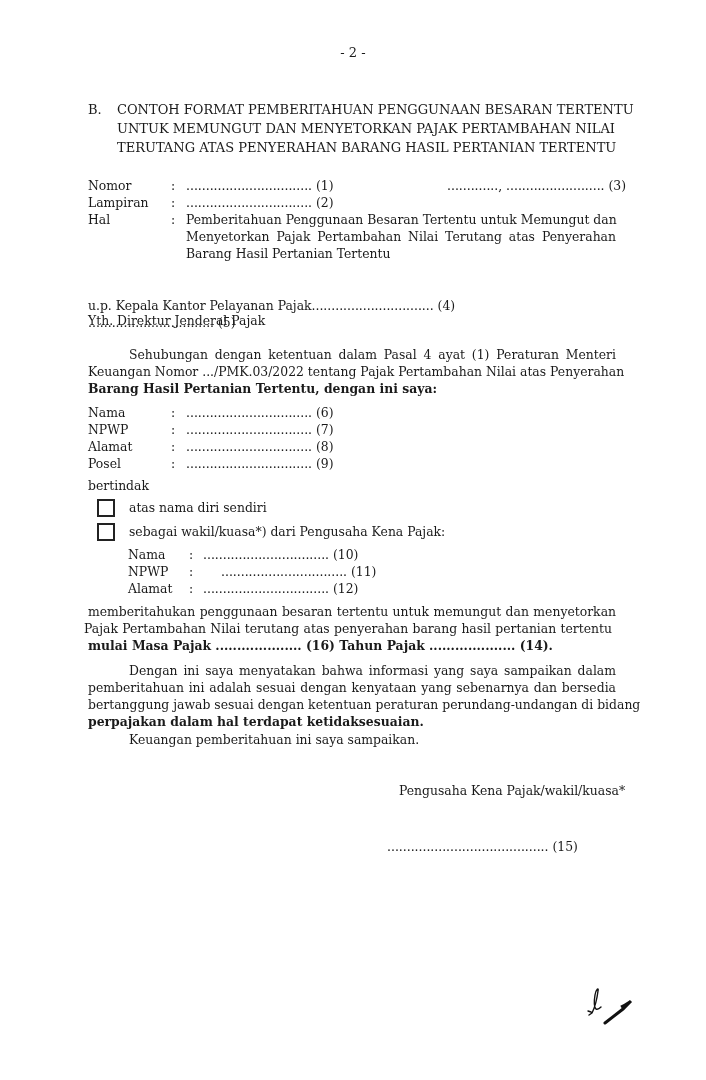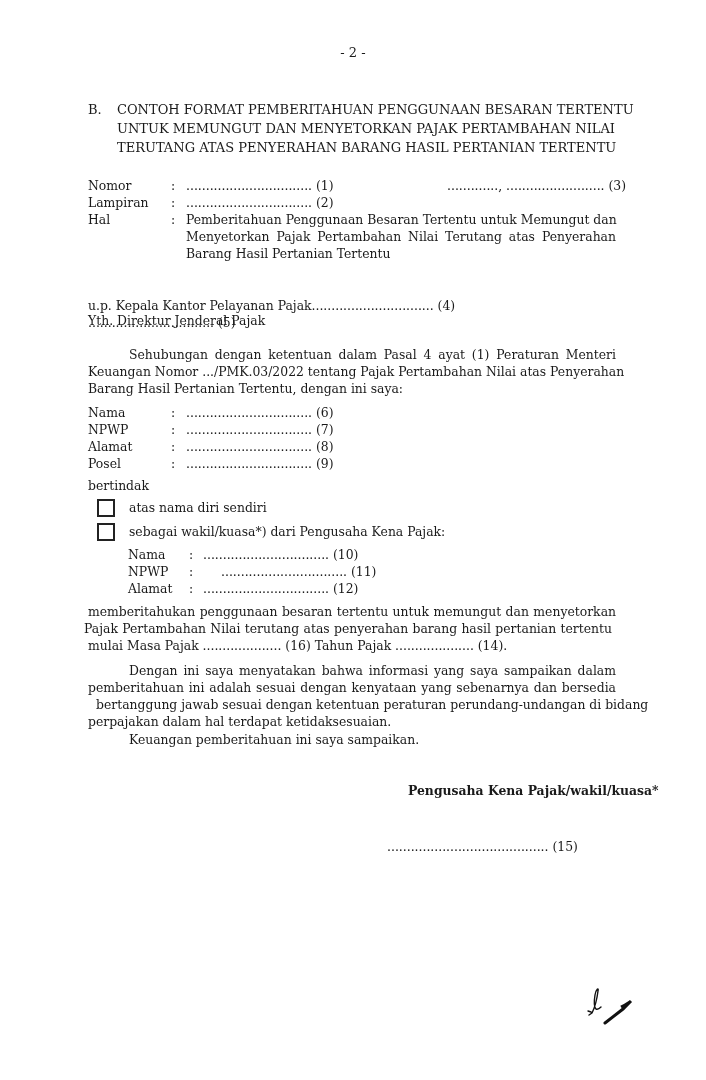--- a/index.html
+++ b/index.html
@@ -9,21 +9,21 @@
   .t { font-size:12.4px; line-height:17px; }
   .page-num { left:0; width:706px; text-align:center; top:44px; font-size:13px; }
   .heading { font-size:13px; line-height:19px; }
   .heading .letter { position:absolute; left:88px; }
   .heading .line { position:absolute; left:117px; width:498px; text-align:justify; text-align-last:justify; }
   .heading .line.last { text-align-last:left; }
   .lbl { position:absolute; left:88px; }
   .colon { position:absolute; left:171px; }
   .val { position:absolute; left:186px; }
   .just { position:absolute; width:528px; text-align:justify; text-align-last:justify; white-space:nowrap; }
-  .just.last { text-align-last:left; }
+  .just.last { text-align-last:left;font-weight:bold; }
   .hal-line { position:absolute; left:186px; width:430px; text-align:justify; text-align-last:justify; }
   .hal-line.last { text-align-last:left; }
   .cb { position:absolute; left:97px; width:18px; height:18px; border:2px solid #222; box-sizing:border-box; background:#fff; cursor:pointer; }
   .sub-lbl { position:absolute; left:128px; }
   .sub-colon { position:absolute; left:189px; }
   .sub-val { position:absolute; left:203px; }
   .sig { position:absolute; left:585px; top:985px; }
 </style>
 </head>
 <body>
@@ -109,27 +109,27 @@
 
 <div class="t">
   <span class="just" style="top:603px; left:88px;">memberitahukan penggunaan besaran tertentu untuk memungut dan menyetorkan</span>
   <span class="just" style="top:620px; left:84px;">Pajak Pertambahan Nilai terutang atas penyerahan barang hasil pertanian tertentu</span>
   <span class="just last" style="top:637px; left:88px;">mulai Masa Pajak .................... (16) Tahun Pajak .................... (14).</span>
 </div>
 
 <div class="t">
   <span class="just" style="top:662px; left:129px; width:487px;">Dengan ini saya menyatakan bahwa informasi yang saya sampaikan dalam</span>
   <span class="just" style="top:679px; left:88px;">pemberitahuan ini adalah sesuai dengan kenyataan yang sebenarnya dan bersedia</span>
-  <span class="just" style="top:696px; left:88px;margin-left:8px;">bertanggung jawab sesuai dengan ketentuan peraturan perundang-undangan di bidang</span>
+  <span class="just" style="top:696px; left:88px;">bertanggung jawab sesuai dengan ketentuan peraturan perundang-undangan di bidang</span>
   <span class="just last" style="top:713px; left:88px;">perpajakan dalam hal terdapat ketidaksesuaian.</span>
 </div>
 
 <span class="abs t" style="top:731px; left:129px;">Keuangan pemberitahuan ini saya sampaikan.</span>
 
 <div class="t">
-  <span class="abs" style="top:782px; left:408px;font-weight:bold;">Pengusaha Kena Pajak/wakil/kuasa*</span>
+  <span class="abs" style="top:782px; left:399px;">Pengusaha Kena Pajak/wakil/kuasa*</span>
   <span class="abs" style="top:838px; left:387px;">......................................... (15)</span>
 </div>
 
 <svg class="sig" width="60" height="40" viewBox="0 0 60 40">
   <path d="M7 28 C 10 22, 12 14, 13 6 C 14 2, 11 4, 10 10 C 9 16, 9 22, 11 24 C 13 25, 15 23, 16 22 M7 28 L4 30 M6 27 L3 26" fill="none" stroke="#111" stroke-width="1.4" stroke-linecap="round"></path>
   <path d="M20 38 L 38 24 L 46 16 C 44 18, 40 20, 36 22 L 40 20" fill="none" stroke="#111" stroke-width="3" stroke-linecap="round"></path>
 </svg>
 
 </body></html>

